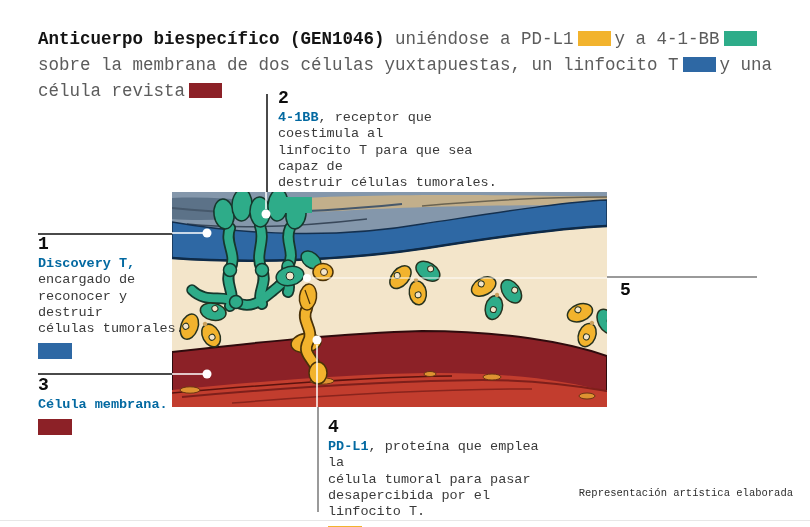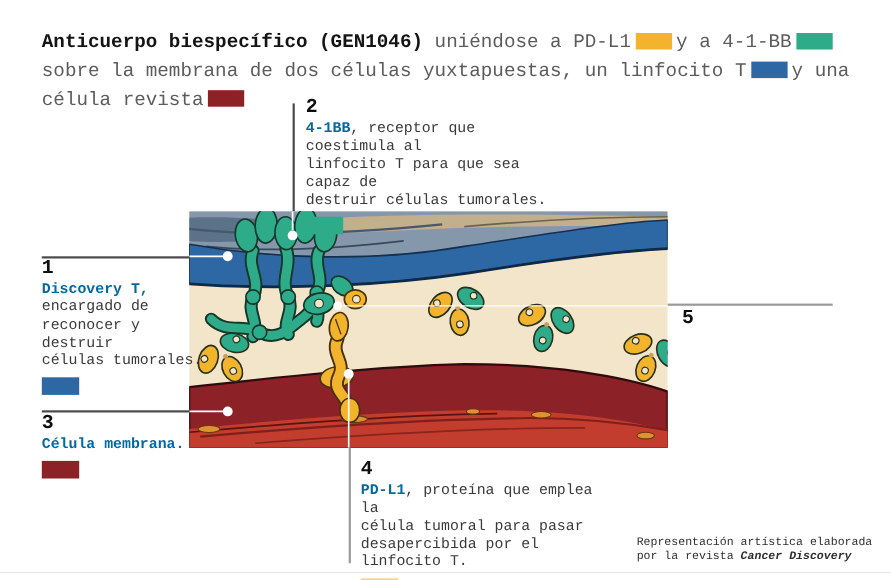--- a/index.html
+++ b/index.html
@@ -20,21 +20,21 @@
   
   .ann{position:absolute;}
   .ann-num{font-size:18px;line-height:19px;font-weight:bold;color:#0d0d0d;margin:0 0 2px 0;}
   .ann-body{font-size:13.5px;line-height:16.3px;color:#3a3a3a;white-space:pre-line;}
   .ann-body .ab{color:#0369a1;font-weight:bold;}
   .swatch{display:block;width:34px;height:16px;margin-top:6px;}
   
   .lead{position:absolute;background:#4a4a4a;}
   .lead.light{background:#9a9a9a;}
   
-  .credit{position:absolute;right:17px;top:487px;text-align:left;
+  .credit{position:absolute;right:17px;top:487px;text-align:center;
           font-size:10.5px;line-height:13px;color:#2e2e2e;}
   .credit .ital{font-weight:bold;font-style:italic;}
   .bottom-rule{position:absolute;left:0;top:520px;width:810px;height:1px;background:#e7e7e7;}
   .illus{position:absolute;left:172px;top:192px;width:435px;height:215px;}
 </style>
 </head>
 <body>
 
 <div class="page">
 
@@ -205,18 +205,16 @@
 desapercibida por el linfocito T.</span></div>
     <span class="swatch sw-yellow"></span>
   </div>
 
   <div class="ann" style="left:620px;top:281px;width:190px;">
     <div class="ann-num">5</div>
   </div>
 
   <div class="credit">
     <div>Representación artística elaborada</div>
-    <div><span>por la revista</span>
-      <span class="ital">Cancer Discovery</span></div>
   </div>
 
   <div class="bottom-rule"></div>
 </div>
 
 </body></html>

